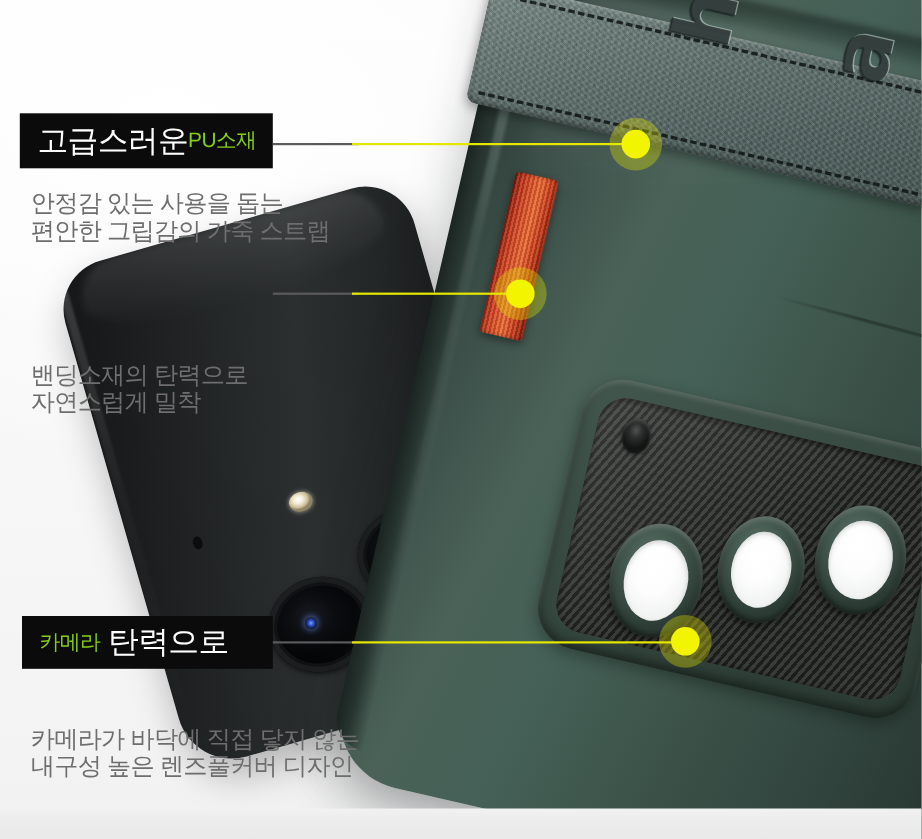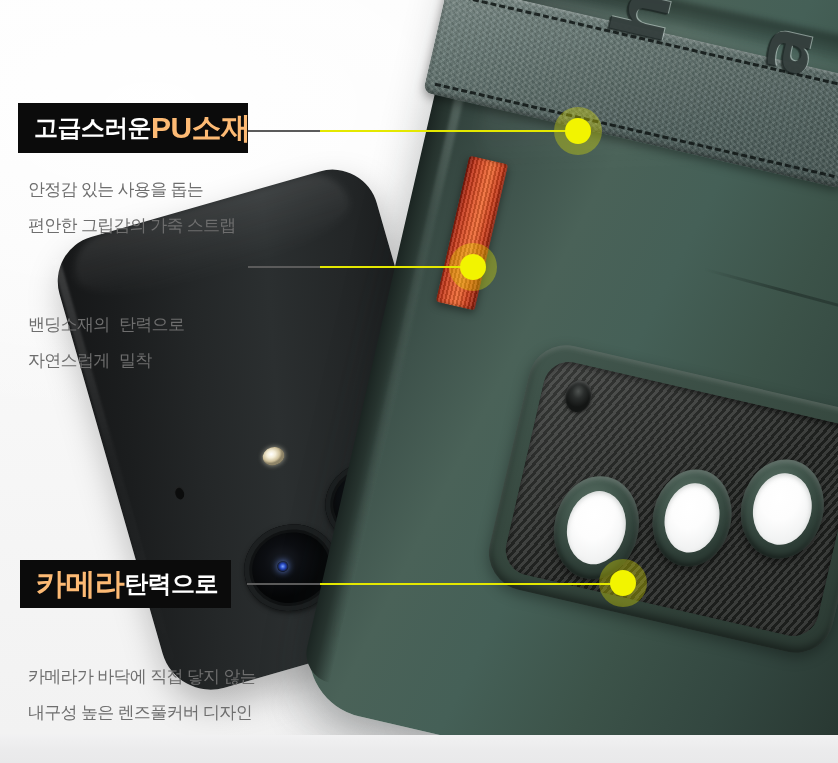--- a/index.html
+++ b/index.html
@@ -294,37 +294,37 @@
     position: absolute;
     background: #0b0b0b;
     display: flex;
     align-items: center;
     box-sizing: border-box;
     padding: 0 16px;
     white-space: nowrap;
   }
   .tag .t-bold {
     color: #ffffff;
-    font-weight: 700;
-    font-size: 24px;
+    font-weight: 400;
+    font-size: 28px;
     letter-spacing: -.6px;
   }
   .tag .t-norm {
-    color: #fdba74;
-    font-weight: 700;
-    font-size: 30px;
+    color: #84cc16;
+    font-weight: 400;
+    font-size: 19px;
     letter-spacing: -.6px;
   }
   .tag .sp { display: inline-block; width: 7px; }
 
   .desc {
     position: absolute;
     color: #6e6e6e;
-    font-size: 17px;
-    line-height: 36px;
+    font-size: 22px;
+    line-height: 25px;
     letter-spacing: -.7px;
     white-space: pre-line;
   }
 
   
   .line-grey {
     position: absolute;
     height: 2px;
     background: #5b5b5b;
   }
@@ -402,28 +402,28 @@
     <span class="sp"></span>
     <span class="t-norm">PU소재</span>
   </div>
   <div class="desc" style="left:28px; top:172px;">안정감 있는 사용을 돕는
 편안한 그립감의 가죽 스트랩</div>
 
   <div class="line-grey" style="left:248px; top:266px; width:78px;"></div>
   <div class="line-yellow" style="left:320px; top:266px; width:158px;"></div>
   <div class="dot" style="left:460px; top:254px;"></div>
 
-  <div class="desc" style="left:28px; top:308px;font-family:Liberation Mono, monospace;">밴딩소재의 탄력으로
+  <div class="desc" style="left:28px; top:328px;">밴딩소재의 탄력으로
 자연스럽게 밀착</div>
 
   <div class="line-grey" style="left:247px; top:583px; width:80px;"></div>
   <div class="line-yellow" style="left:320px; top:583px; width:310px;"></div>
   <div class="dot" style="left:610px; top:570px;"></div>
 
-  <div class="tag" style="left:20px; top:560px; width:211px; height:48px;">
+  <div class="tag" style="left:20px; top:560px; width:228px; height:48px;">
     <span class="t-norm">카메라</span>
     <span class="sp"></span>
     <span class="t-bold">탄력으로</span>
   </div>
   <div class="desc" style="left:28px; top:659px;">카메라가 바닥에 직접 닿지 않는
 내구성 높은 렌즈풀커버 디자인</div>
 
   <div class="floor-line"></div>
 </div>
 

